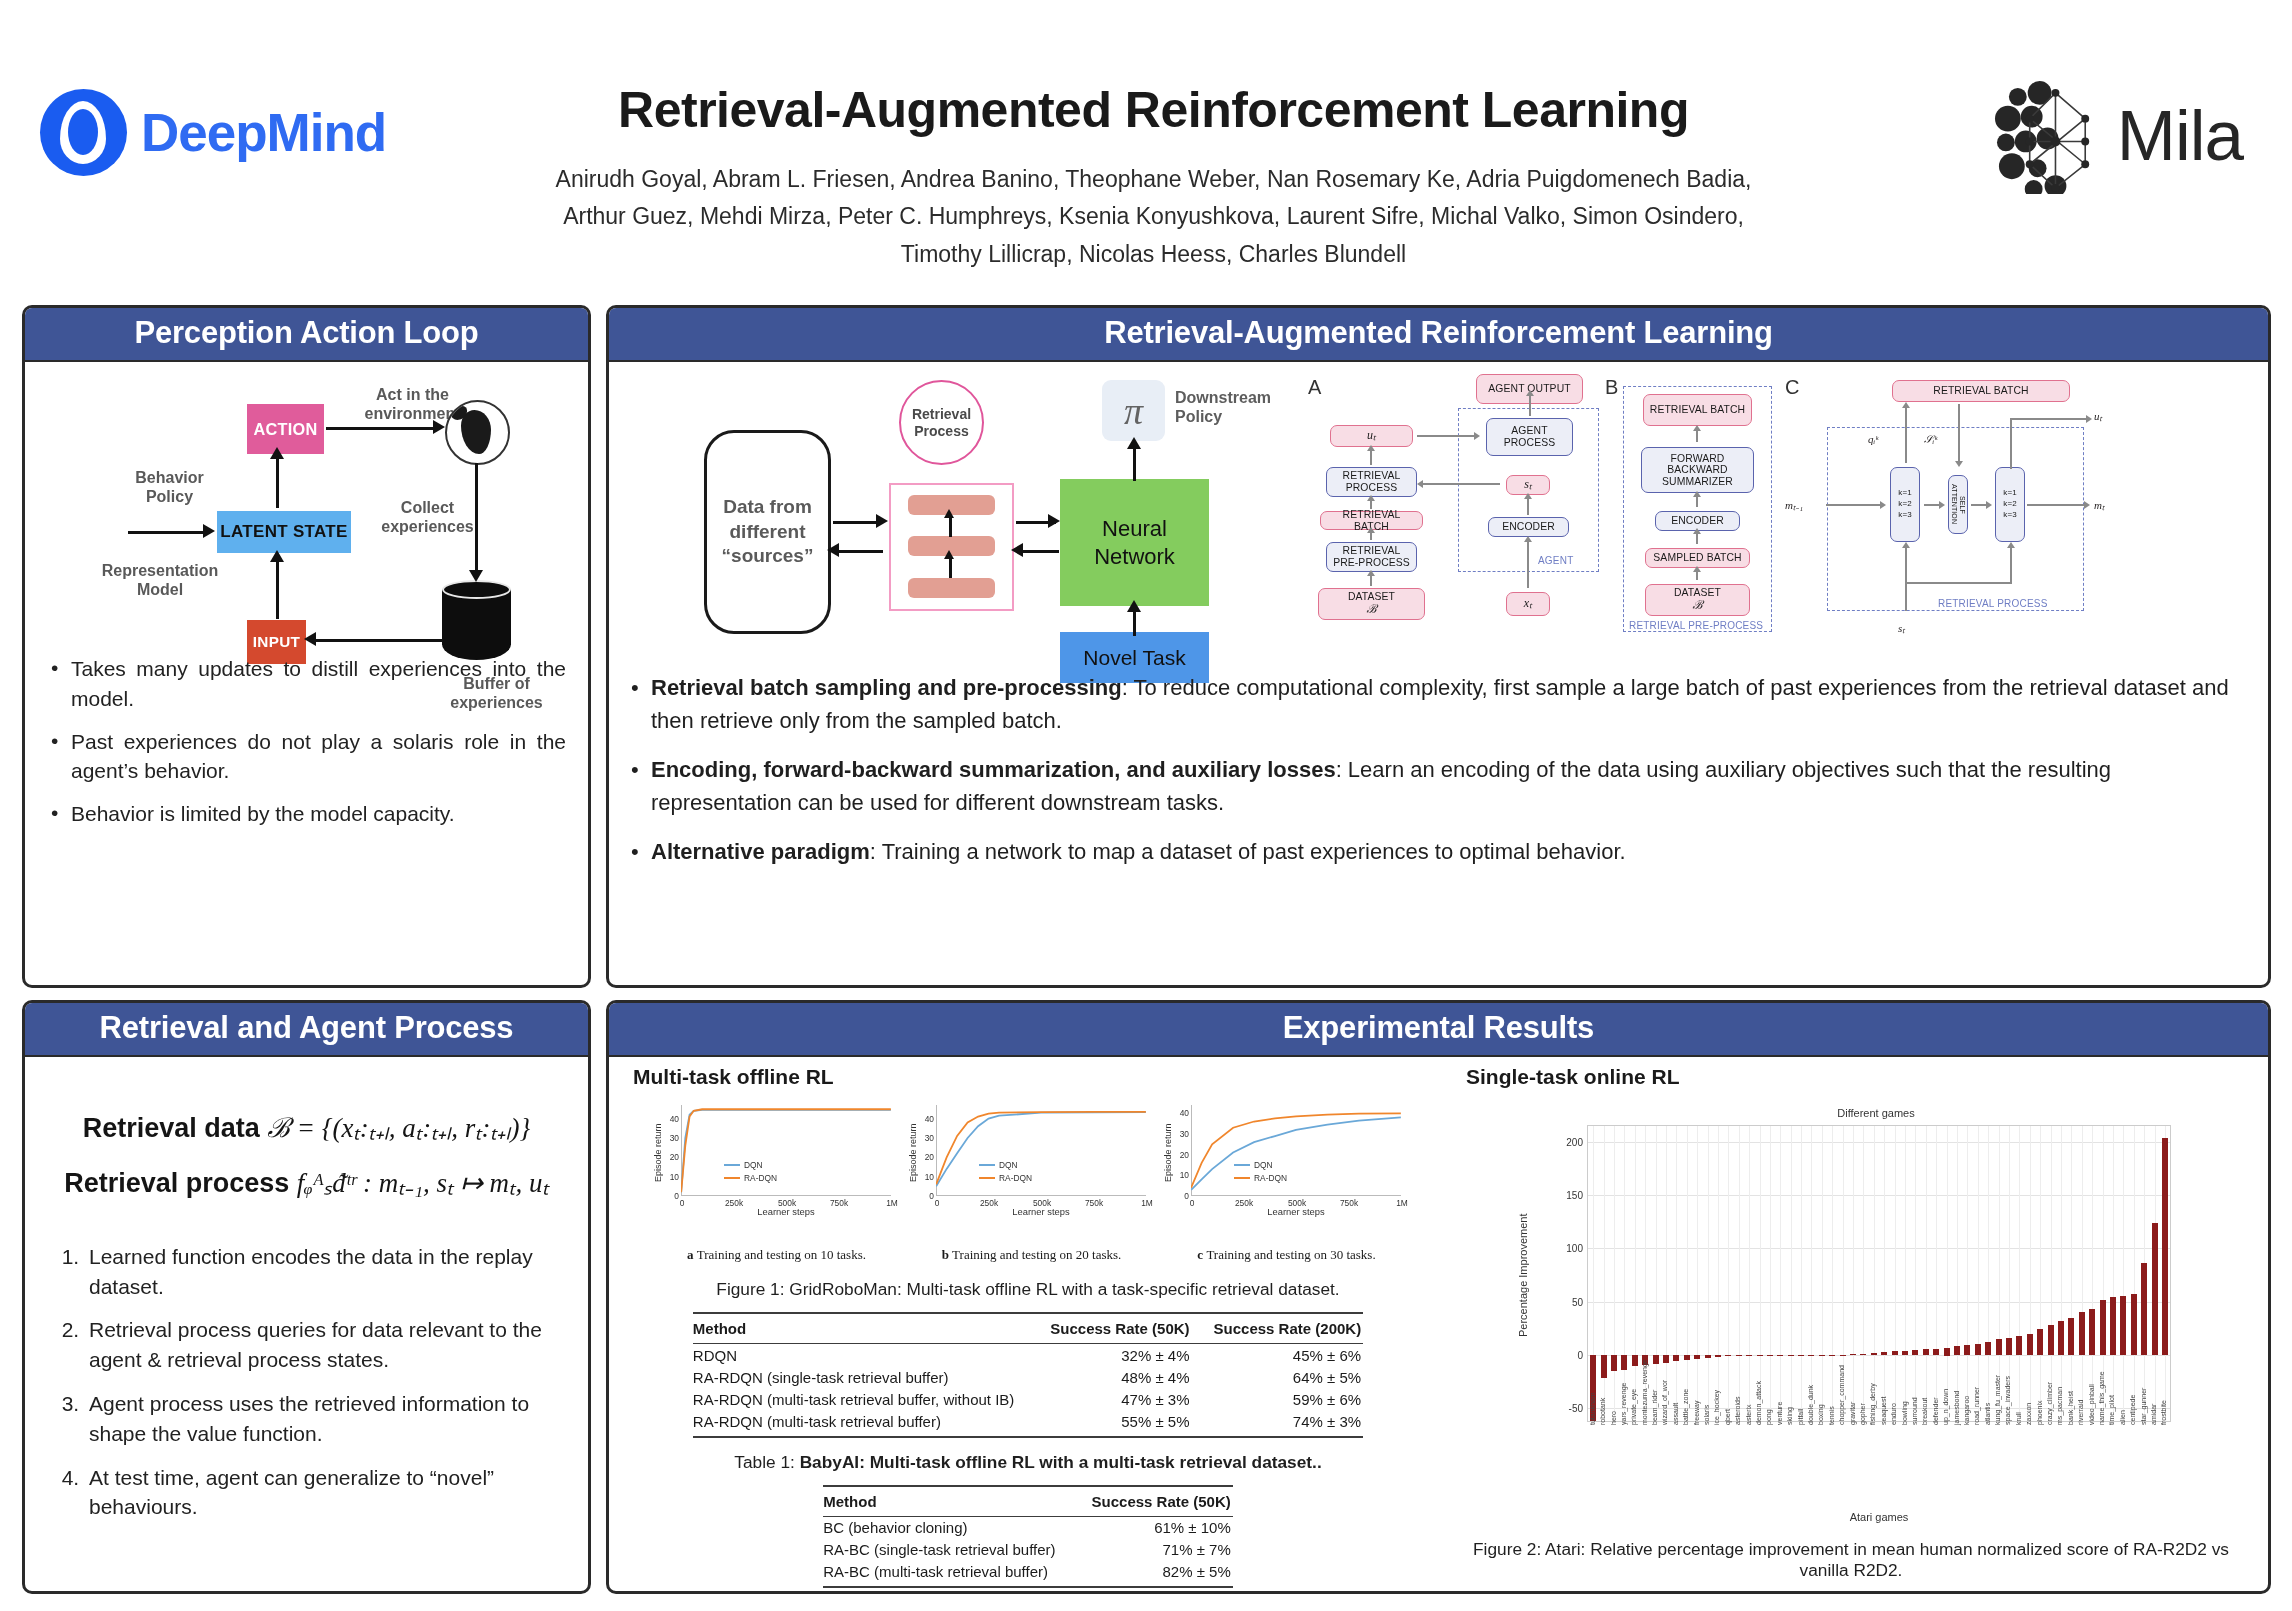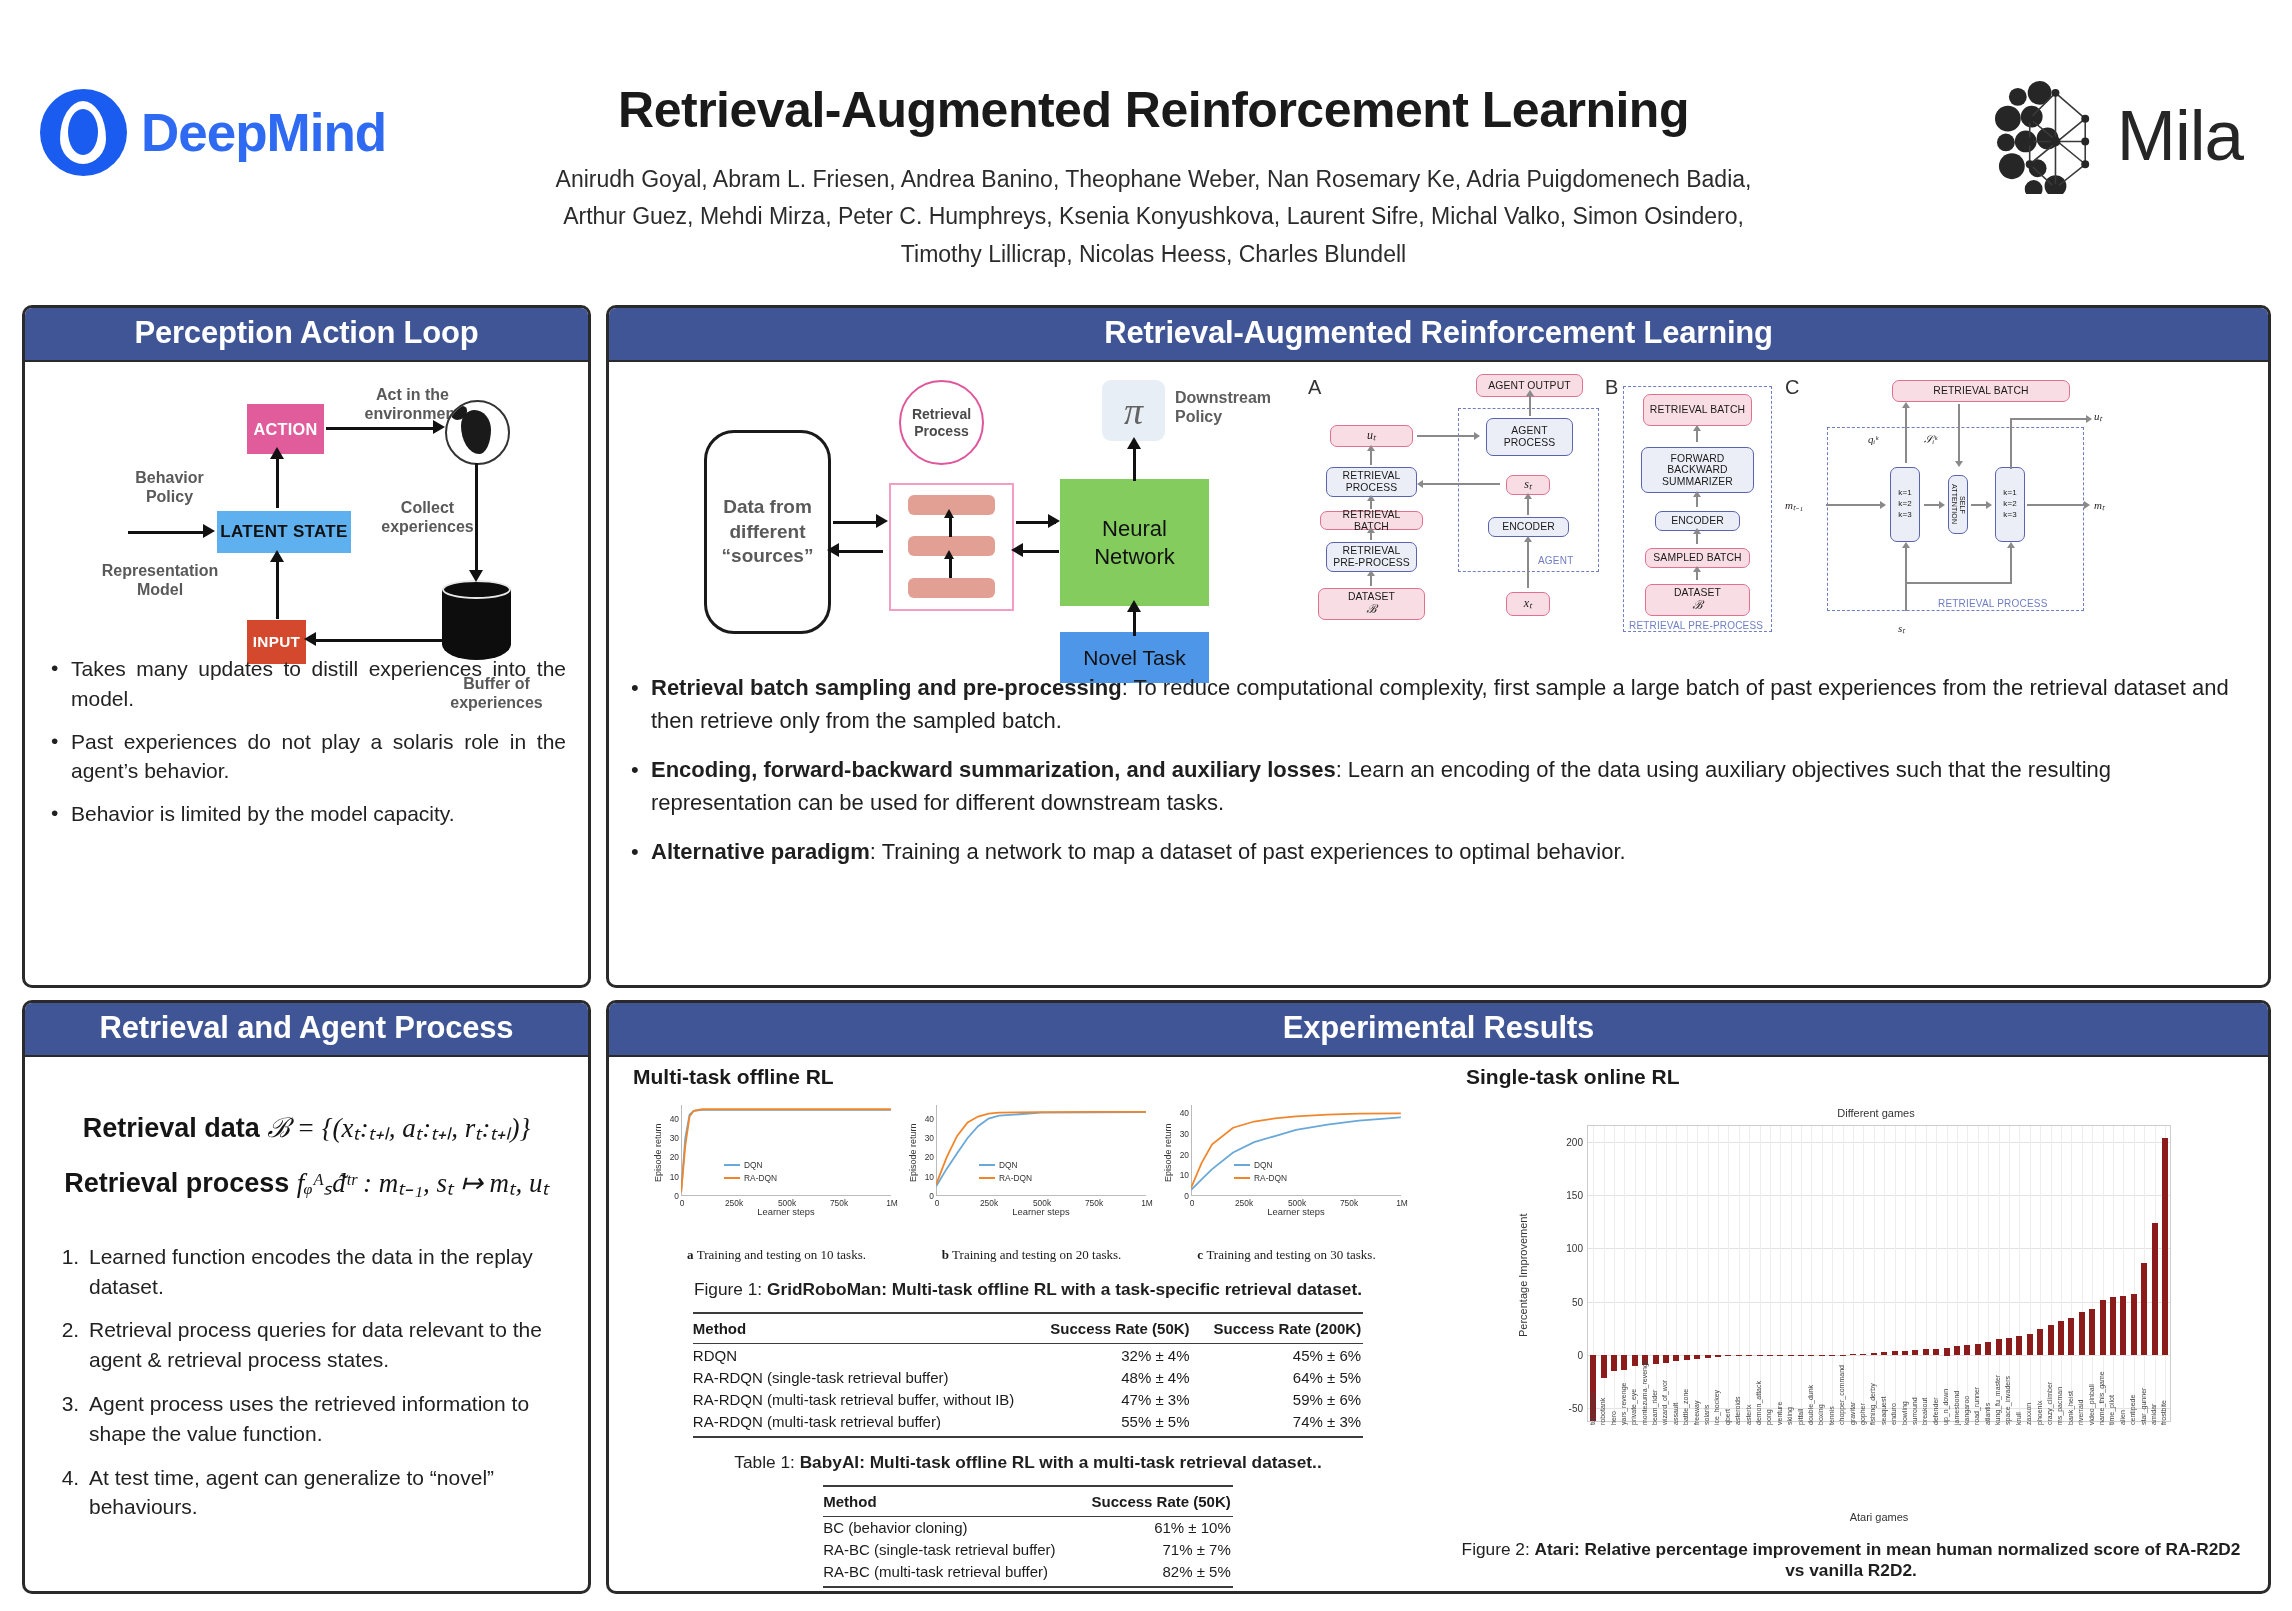--- a/index.html
+++ b/index.html
@@ -123,21 +123,21 @@
   .mc-xtick{position:absolute;top:100%;margin-top:3px;font-size:8.4px;color:#333;transform:translateX(-50%);white-space:nowrap;}
   .mc-xl{position:absolute;left:26px;top:103px;width:210px;text-align:center;font-size:9.4px;color:#333;}
   .mc-cap{margin-top:37px;text-align:center;font-size:13px;color:#1a1a1a;font-family:"Liberation Serif",serif;}
   .mc-cap b{font-weight:700;}
   .lgd{position:absolute;font-size:8.4px;color:#333;}
   .lgd .li{display:flex;align-items:center;gap:4px;margin-bottom:3px;}
   .lgd .sw{width:16px;height:2.5px;display:inline-block;}
   svg.curve{position:absolute;left:26px;top:2px;}
 
   .fig-cap{text-align:center;font-size:17.3px;margin:16px 0 4px;color:#1f1f1f;}
-  .fig-cap b{font-weight:700;margin-top:28px;}
+  .fig-cap b{font-weight:400;margin-top:28px;}
 
   table.res{border-collapse:collapse;margin:12px auto 0;font-size:15px;color:#1b1b1b;}
   table.res th{font-weight:700;padding:6px 14px 6px 0;text-align:left;border-top:2px solid #3c3c3c;border-bottom:1.4px solid #3c3c3c;white-space:nowrap;}
   table.res th.num,table.res td.num{text-align:right;padding-left:22px;padding-right:2px;white-space:nowrap;}
   table.res td{padding:2.5px 14px 2.5px 0;}
   table.res tr.last td{border-bottom:2px solid #3c3c3c;padding-bottom:6px;}
   .tbl-cap{text-align:center;font-size:17.3px;margin:14px 0 0;color:#1f1f1f;}
   .tbl-cap b{font-weight:700;}
 
   
@@ -296,21 +296,21 @@
           <div class="garr v" style="left:439px;top:228px;height:28px;"></div>
           <div class="arrhead ah-u" style="left:433px;top:220px;"></div>
         </div>
 
         <div class="abc">
 
           <div class="ltr" style="left:0px;top:4px;">A</div>
           <div class="dash" style="left:150px;top:36px;width:141px;height:164px;"></div>
           <div class="dlab" style="left:230px;top:183px;">AGENT</div>
 
-          <div class="nd pink" style="left:168px;top:2px;width:107px;height:23px;">AGENT OUTPUT</div>
+          <div class="nd pink" style="left:168px;top:2px;width:107px;height:30px;">AGENT OUTPUT</div>
           <div class="nd pink mth" style="left:22px;top:53px;width:83px;height:22px;">uₜ</div>
           <div class="nd blue" style="left:18px;top:95px;width:91px;height:30px;">RETRIEVAL PROCESS</div>
           <div class="nd pink" style="left:12px;top:139px;width:103px;height:19px;">RETRIEVAL BATCH</div>
           <div class="nd blue" style="left:18px;top:170px;width:91px;height:30px;">RETRIEVAL PRE-PROCESS</div>
           <div class="nd pink" style="left:10px;top:216px;width:107px;height:32px;flex-direction:column;">
             <span>DATASET</span>
             <span class="mth">ℬ</span>
           </div>
           <div class="nd blue" style="left:178px;top:46px;width:87px;height:38px;">AGENT PROCESS</div>
           <div class="nd pink mth" style="left:198px;top:103px;width:44px;height:20px;">sₜ</div>

